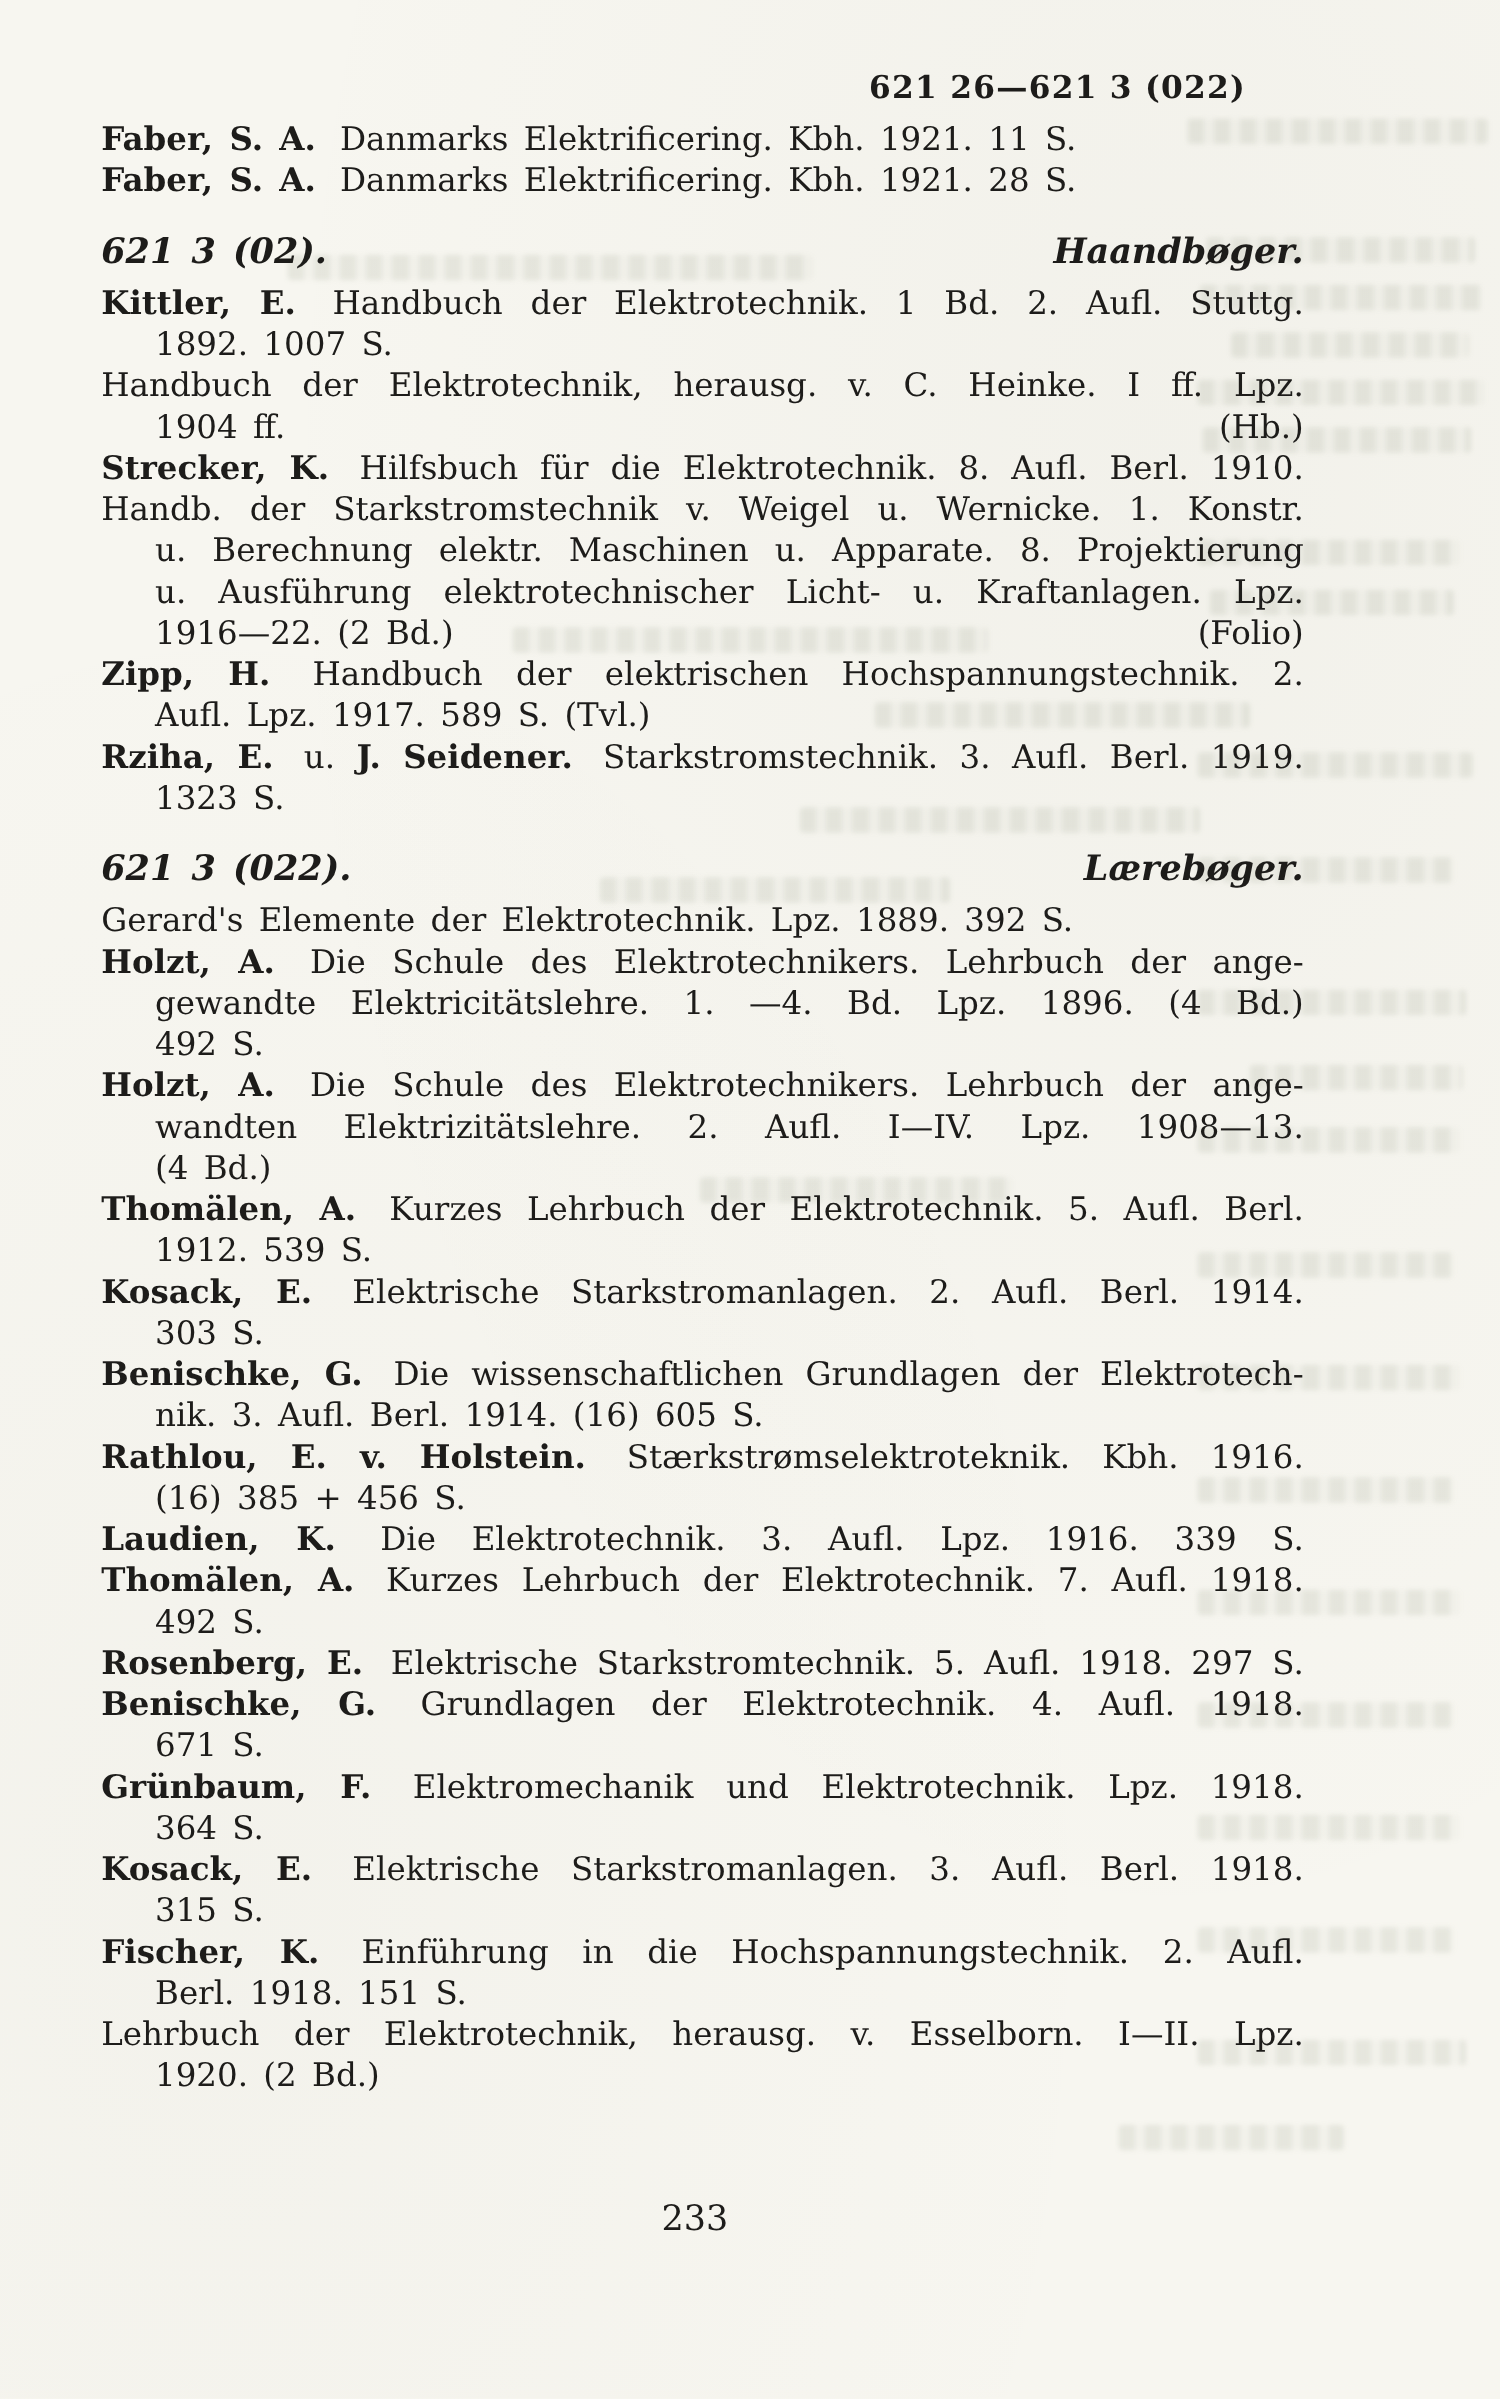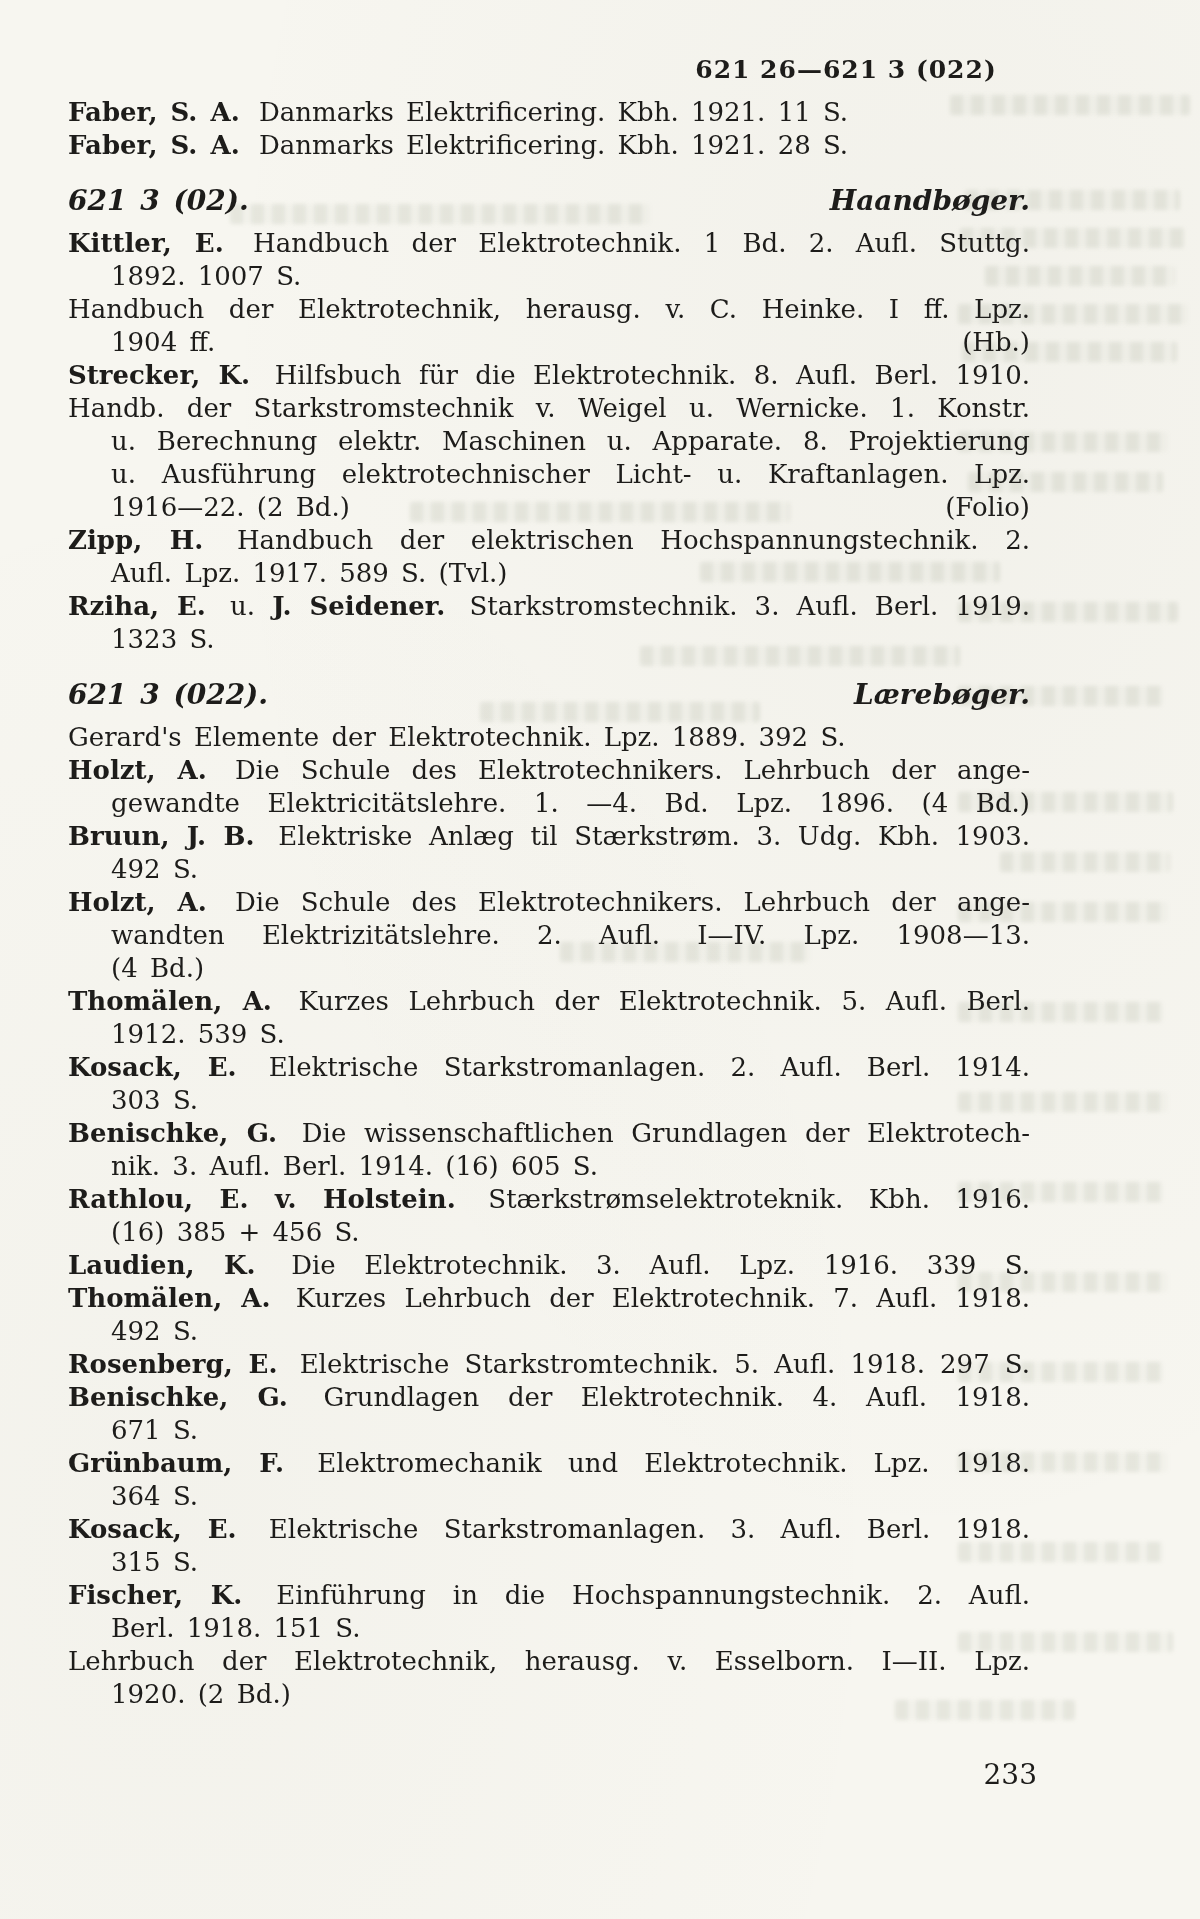--- a/index.html
+++ b/index.html
@@ -24,38 +24,38 @@
       rgba(115,126,98,0.13) 0 13px, rgba(115,126,98,0.03) 13px 21px);
     filter:blur(2.2px);
     pointer-events:none;
   }
   #page-header{
     position:absolute;top:55px;left:650px;width:392px;
     font-weight:bold;font-size:25px;letter-spacing:1px;
     text-align:center;white-space:nowrap;
   }
   #content{
-    position:absolute;left:68px;top:96px;width:962px;
+    position:absolute;left:81px;top:96px;width:962px;
   }
   .line{
     font-size:26px;line-height:33px;height:33px;
     word-spacing:4px;white-space:normal;
   }
   .cont{padding-left:43px;}
   .just{text-align:justify;text-align-last:justify;text-justify:inter-word;}
   .bb{font-weight:bold;margin-right:7px;}
   .rfloat{float:right;}
   .section-head{
     display:flex;justify-content:space-between;
     font-weight:bold;font-size:28px;line-height:33px;height:33px;
     margin:22px 0 10px 0;word-spacing:4px;font-style:italic;
   }
   #page-number{
     position:absolute;left:75px;top:1758px;width:962px;
-    text-align:right;font-size:28px;
+    text-align:center;font-size:28px;
   }
 </style>
 </head>
 <body>
 
 <div id="page">
   <div id="ghost-layer">
       <div class="ghost" style="left: 950px; top: 95px; width: 240px;"></div>
       <div class="ghost" style="left: 965px; top: 190px; width: 215px;"></div>
       <div class="ghost" style="left: 230px; top: 204px; width: 420px;"></div>
@@ -127,21 +127,20 @@
         <span>Lærebøger.</span>
       </div>
       <div class="entry">
         <div class="line"><span>Gerard's Elemente der Elektrotechnik.  Lpz. 1889.  392 S.</span></div>
       </div>
       <div class="entry">
         <div class="line just"><span class="bb">Holzt, A.</span><span> Die Schule des Elektrotechnikers. Lehrbuch der ange-</span></div>
         <div class="line cont just"><span>gewandte Elektricitätslehre. 1. —4. Bd. Lpz. 1896. (4 Bd.)</span></div>
       </div>
       <div class="entry">
-        <div class="line just"><span class="bb">Bruun, J. B.</span><span> Elektriske Anlæg til Stærkstrøm. 3. Udg. Kbh. 1903.</span></div>
         <div class="line cont"><span>492 S.</span></div>
       </div>
       <div class="entry">
         <div class="line just"><span class="bb">Holzt, A.</span><span> Die Schule des Elektrotechnikers. Lehrbuch der ange-</span></div>
         <div class="line cont just"><span>wandten Elektrizitätslehre. 2. Aufl. I—IV. Lpz. 1908—13.</span></div>
         <div class="line cont"><span>(4 Bd.)</span></div>
       </div>
       <div class="entry">
         <div class="line just"><span class="bb">Thomälen, A.</span><span> Kurzes Lehrbuch der Elektrotechnik. 5. Aufl. Berl.</span></div>
         <div class="line cont"><span>1912.  539 S.</span></div>

